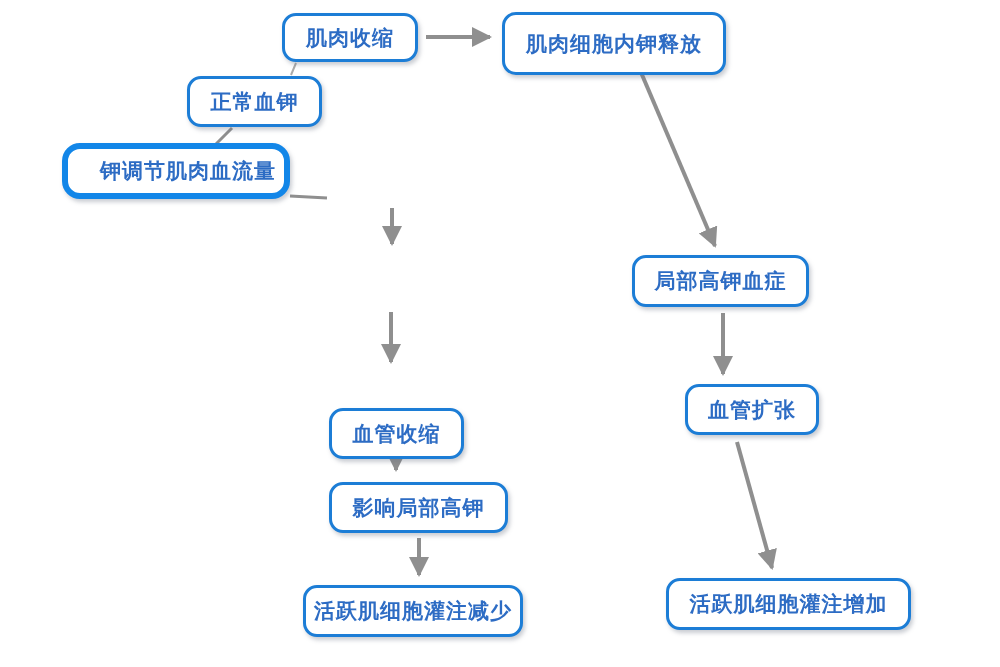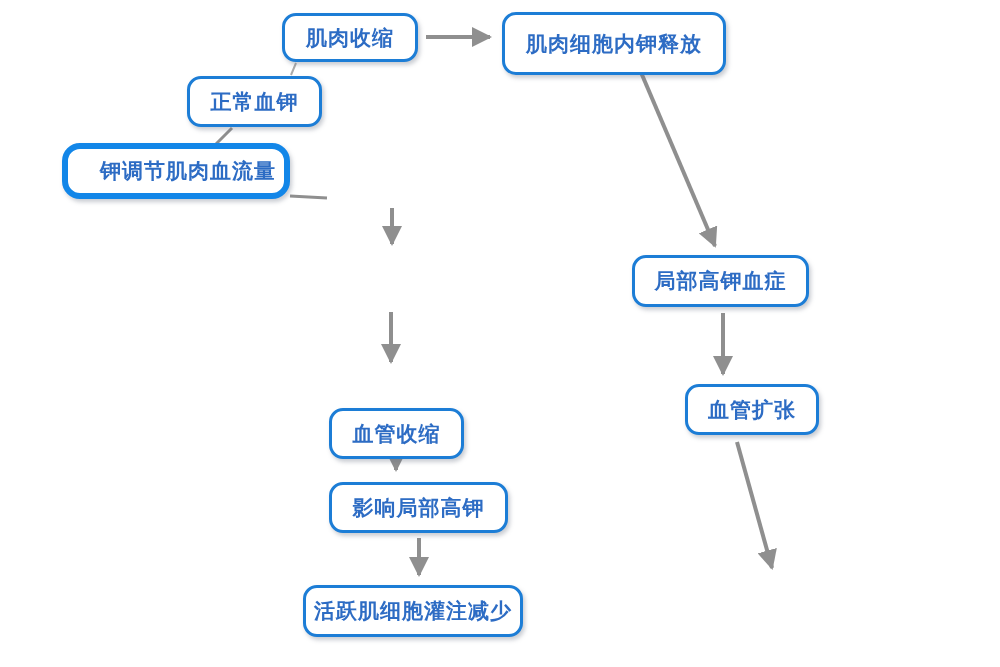--- a/index.html
+++ b/index.html
@@ -94,14 +94,15 @@
   <div class="node" id="n-local-hyperkalemia">局部高钾血症</div>
 
   <div class="node" id="n-vasoconstriction">血管收缩</div>
 
   <div class="node" id="n-vasodilation">血管扩张</div>
 
   <div class="node" id="n-muscle-tissue-hypoxia">影响局部高钾</div>
 
   <div class="node" id="n-perfusion-decrease">活跃肌细胞灌注减少</div>
 
+  <div class="node" id="n-perfusion-increase">活跃肌细胞灌注增加</div>
 
 </div>
 
 </body></html>

